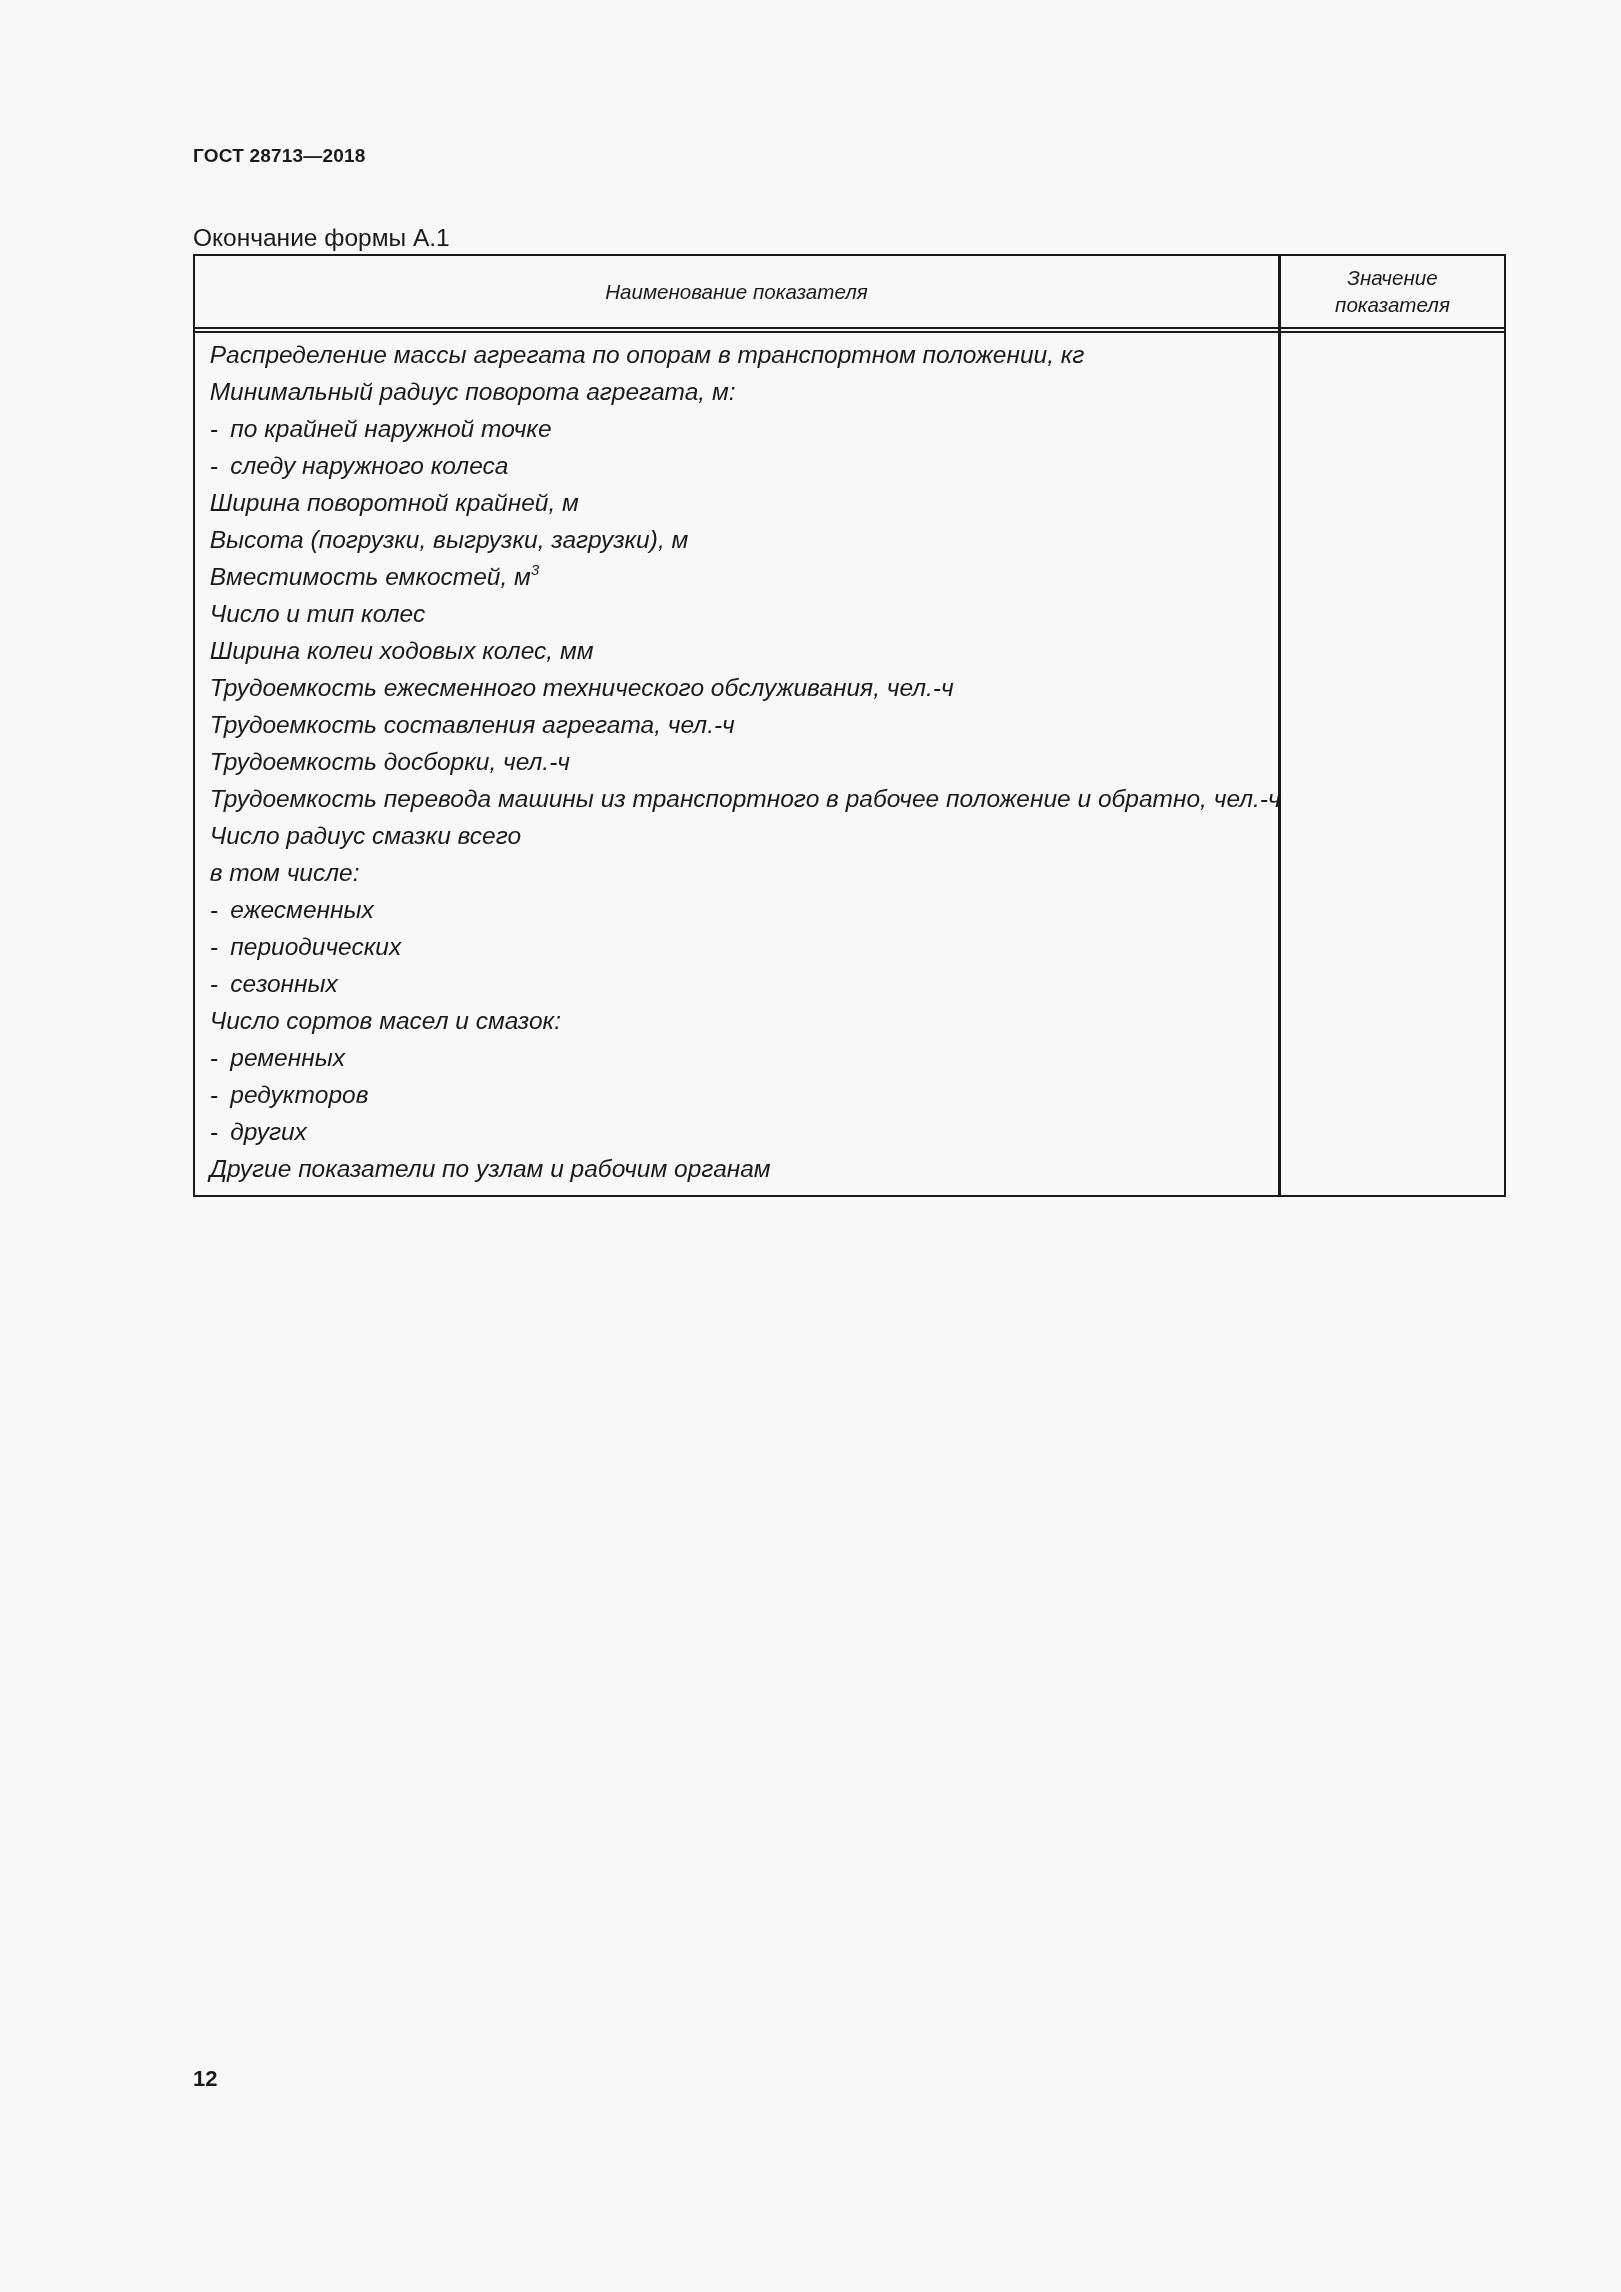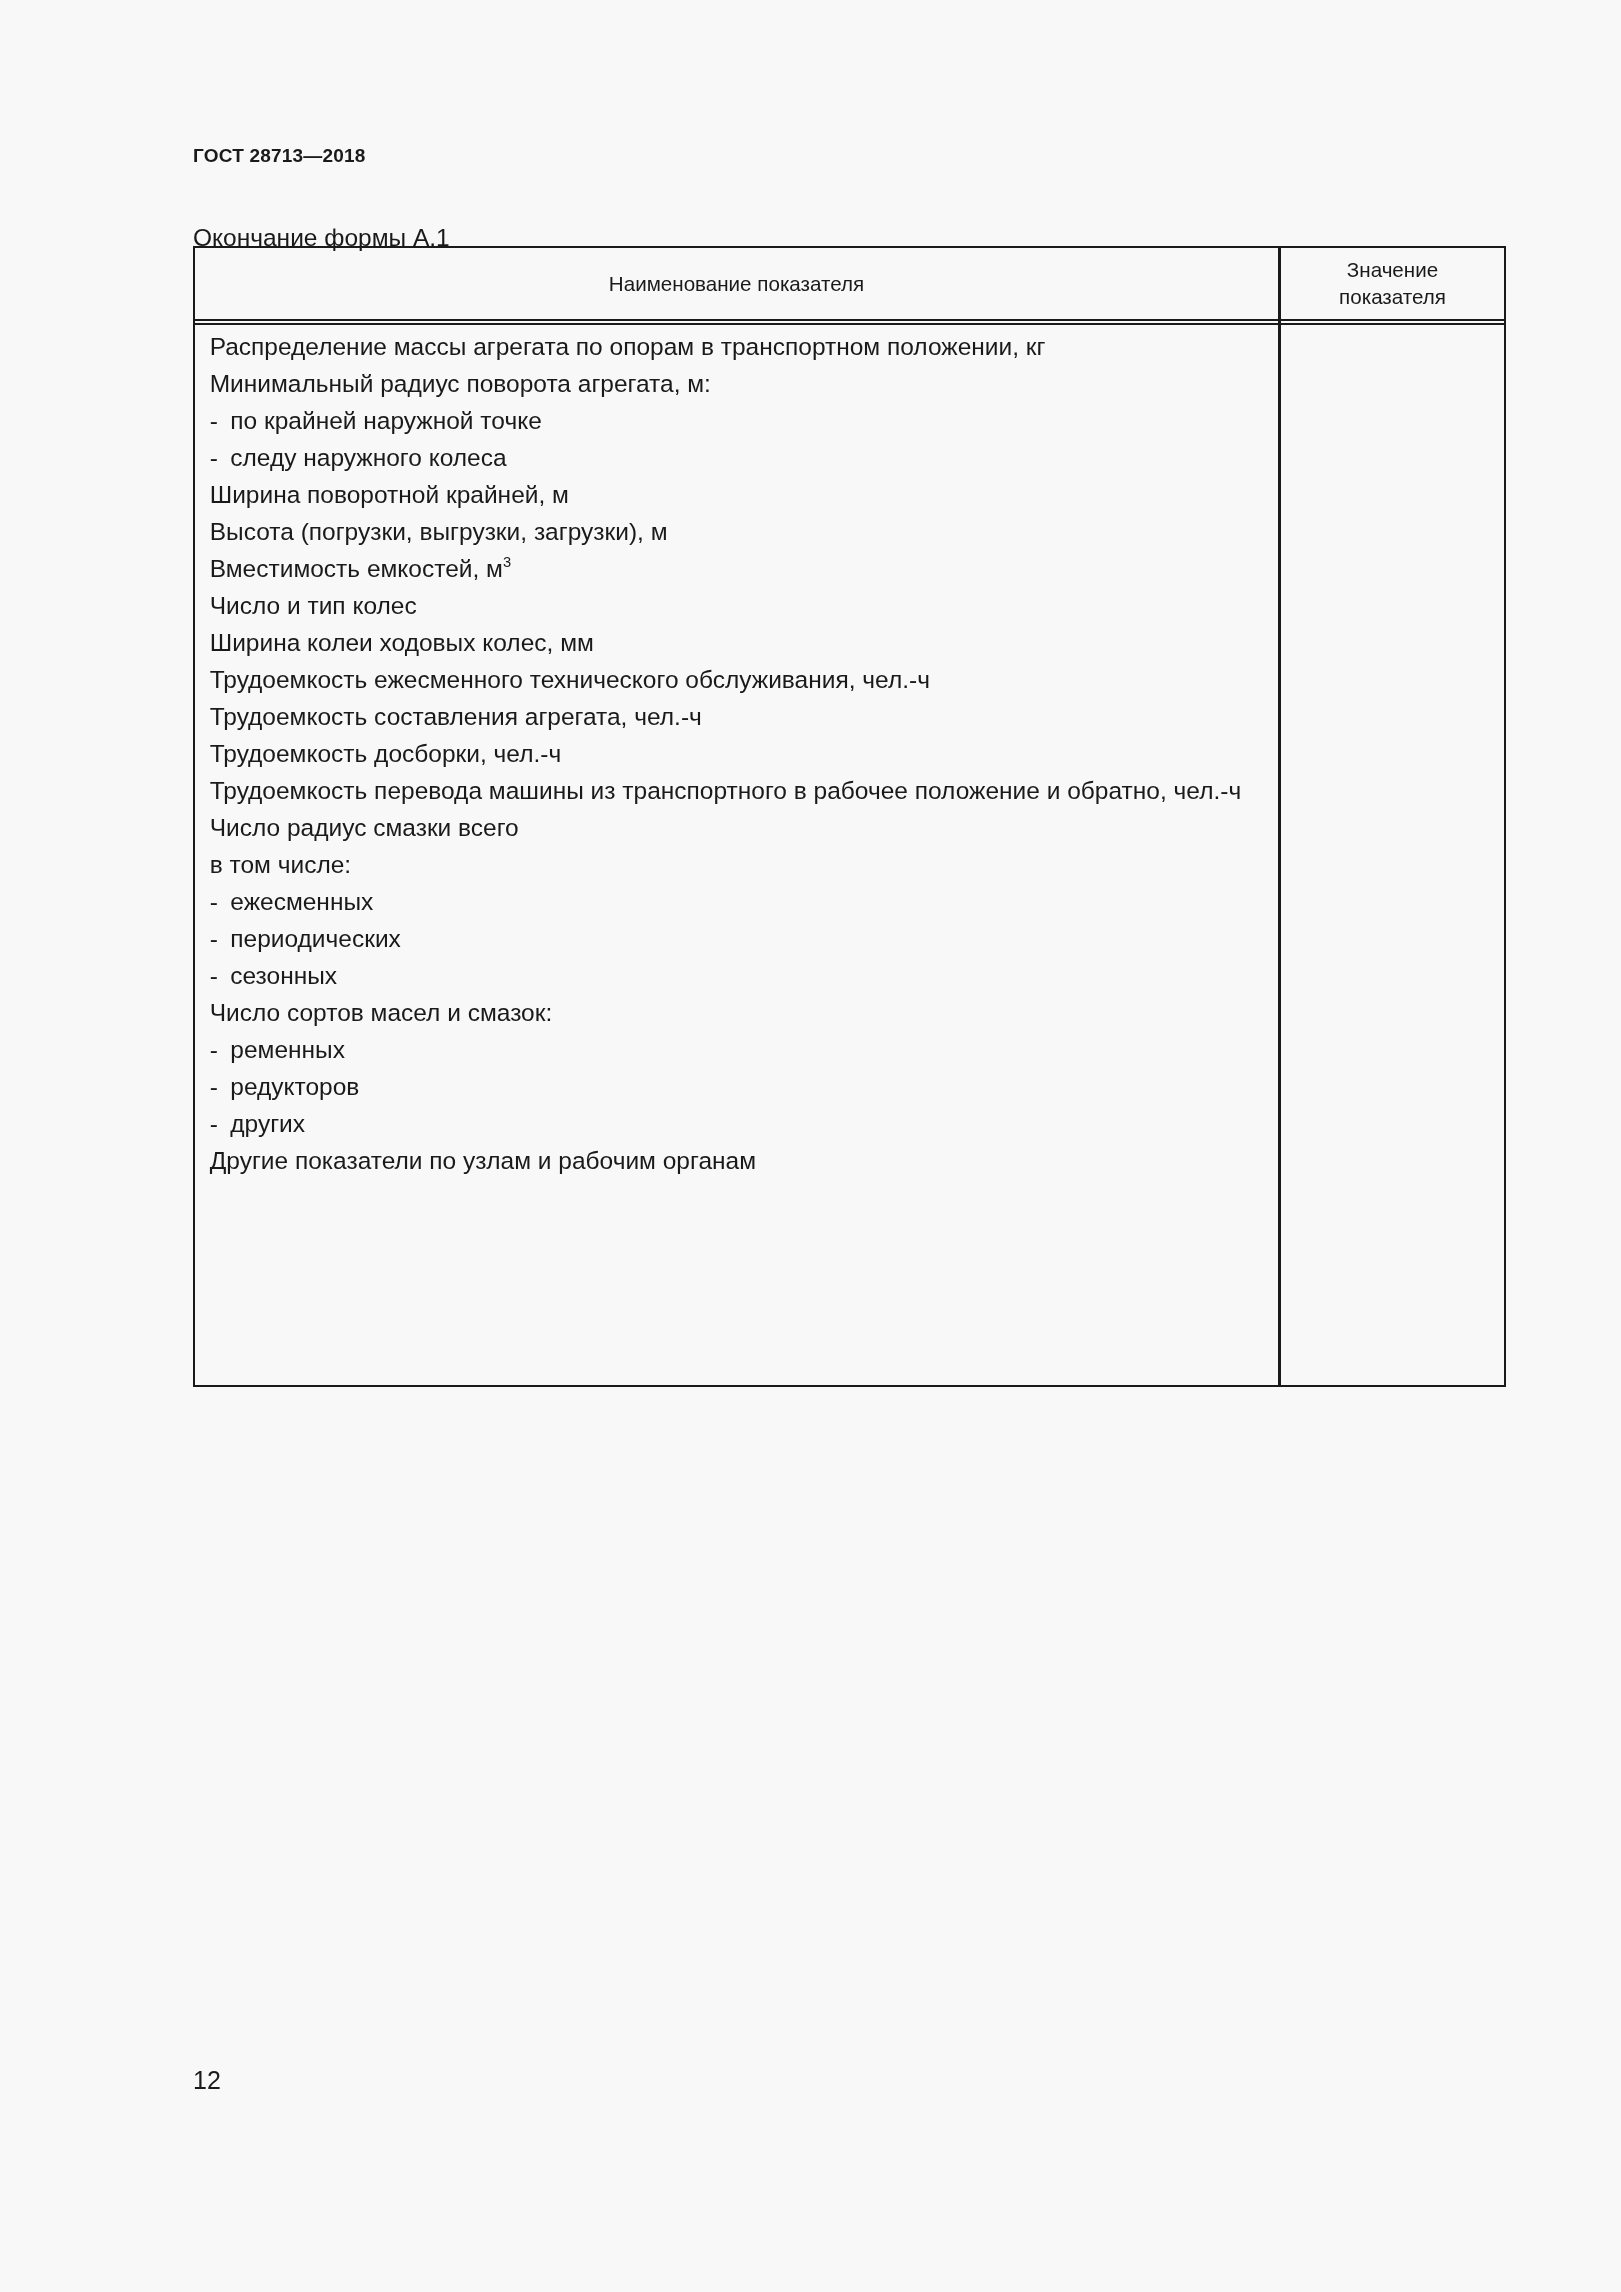--- a/index.html
+++ b/index.html
@@ -25,25 +25,26 @@
     }
     .caption {
       position: absolute;
       left: 193px;
       top: 224px;
       font-size: 24.5px;
     }
     .table {
       position: absolute;
       left: 193px;
-      top: 246px;
+      top: 254px;
       width: 1313px;
-      height: 1141px;
+      height: 943px;
       border: 2.9px solid #1a1a1a;
       box-sizing: border-box;
+      font-style: italic;
     }
     .col-divider {
       position: absolute;
       left: 1083px;
       top: 0;
       bottom: 0;
       width: 2.9px;
       background: #1a1a1a;
     }
     .header-row {
@@ -114,21 +115,22 @@
       right: 0;
       top: 80px;
     }
     .value-cell {
       height: 37px;
     }
     .page-number {
       position: absolute;
       left: 193px;
       top: 2066px;
-      font-size: 25px;
+      font-size: 22px;
+      font-weight: bold;
     }
   </style>
 </head>
 <body>
 
 <div class="doc-header">ГОСТ 28713—2018</div>
 <div class="caption">Окончание формы А.1</div>
 
 <div class="table">
   <div class="header-row">

